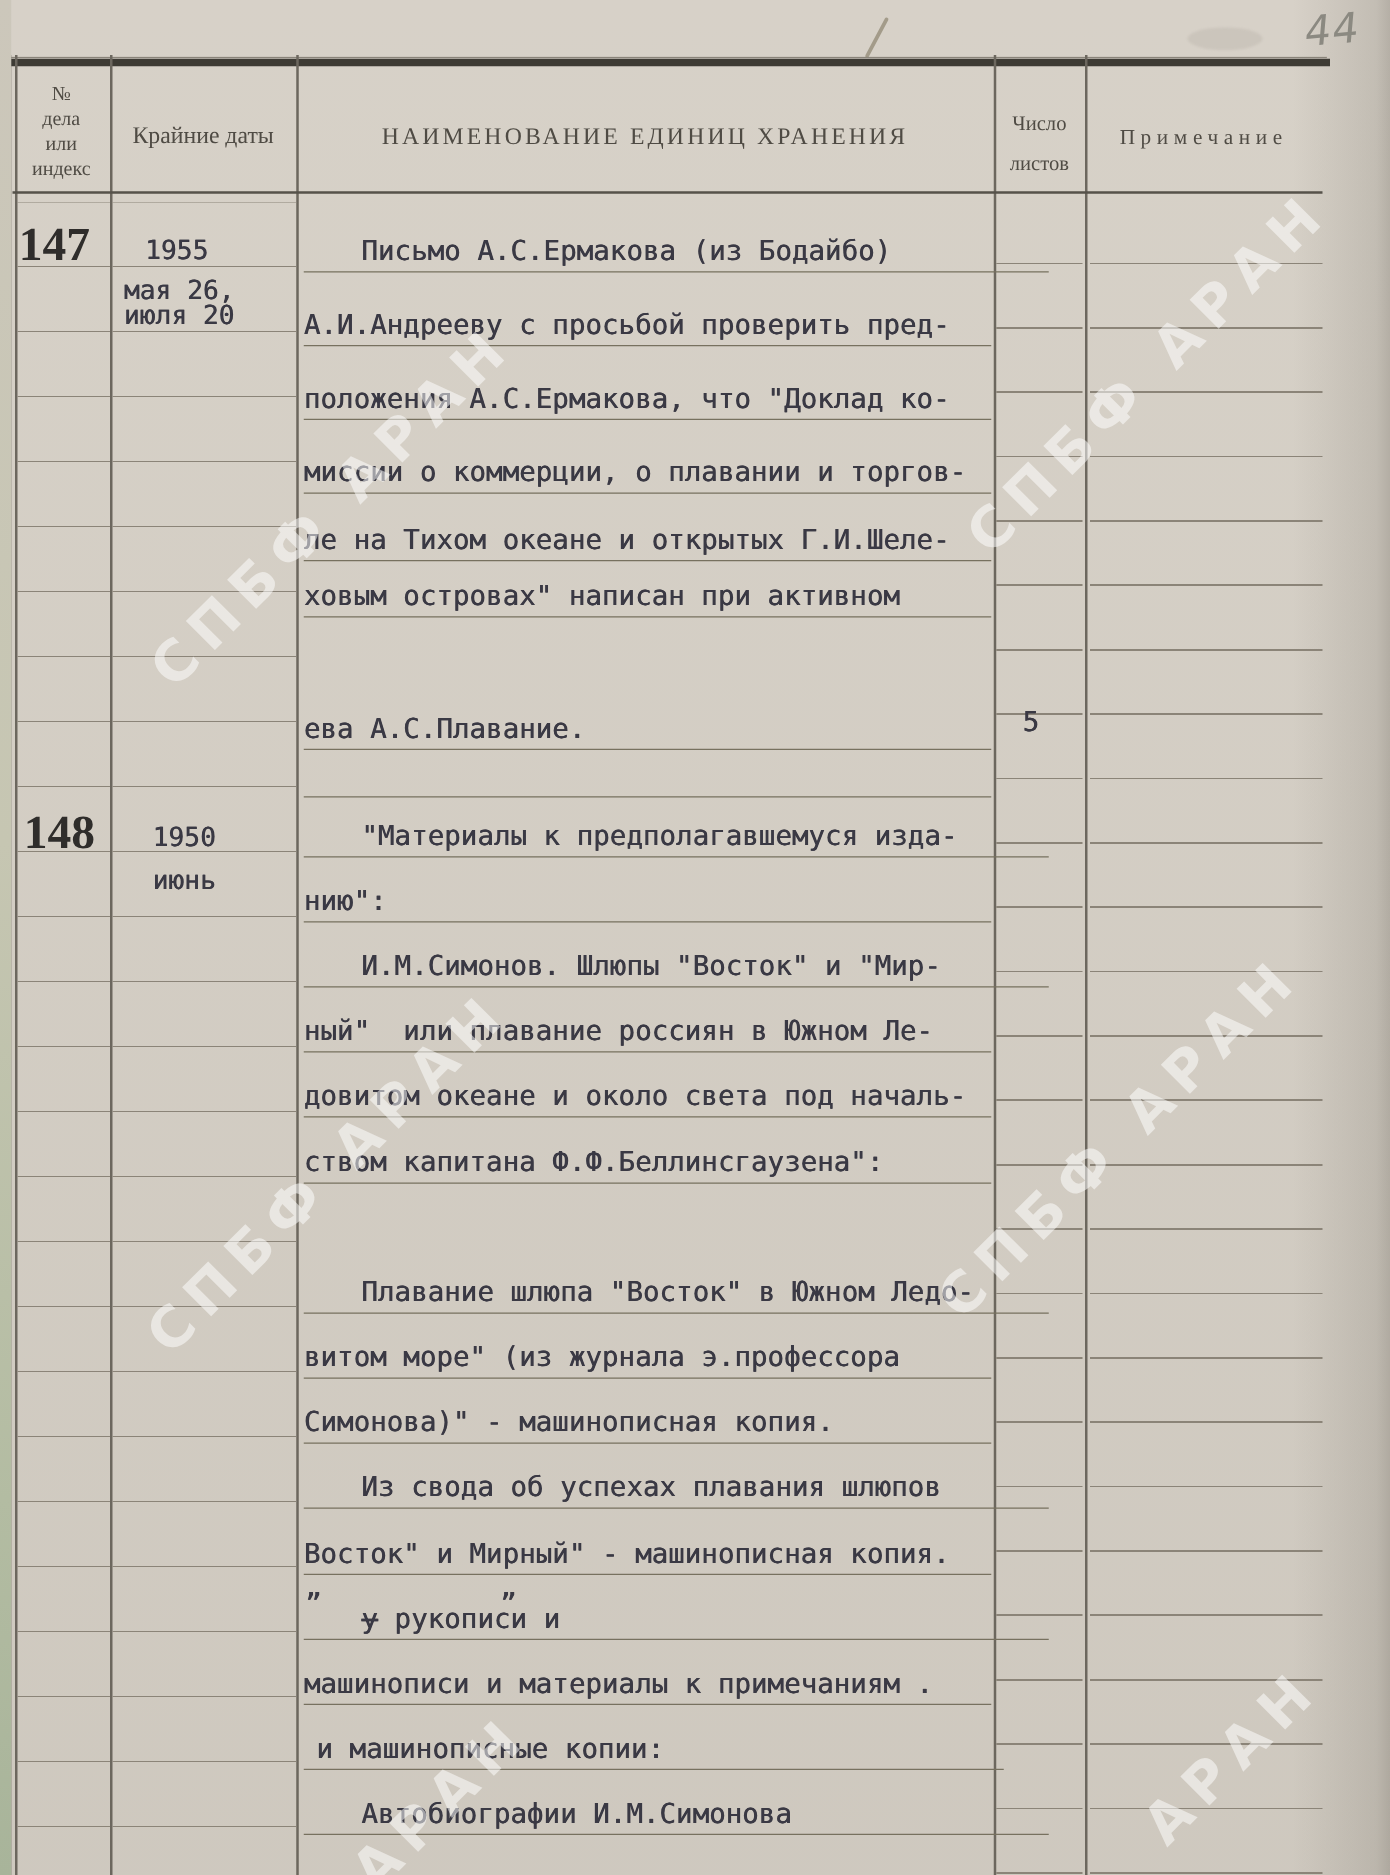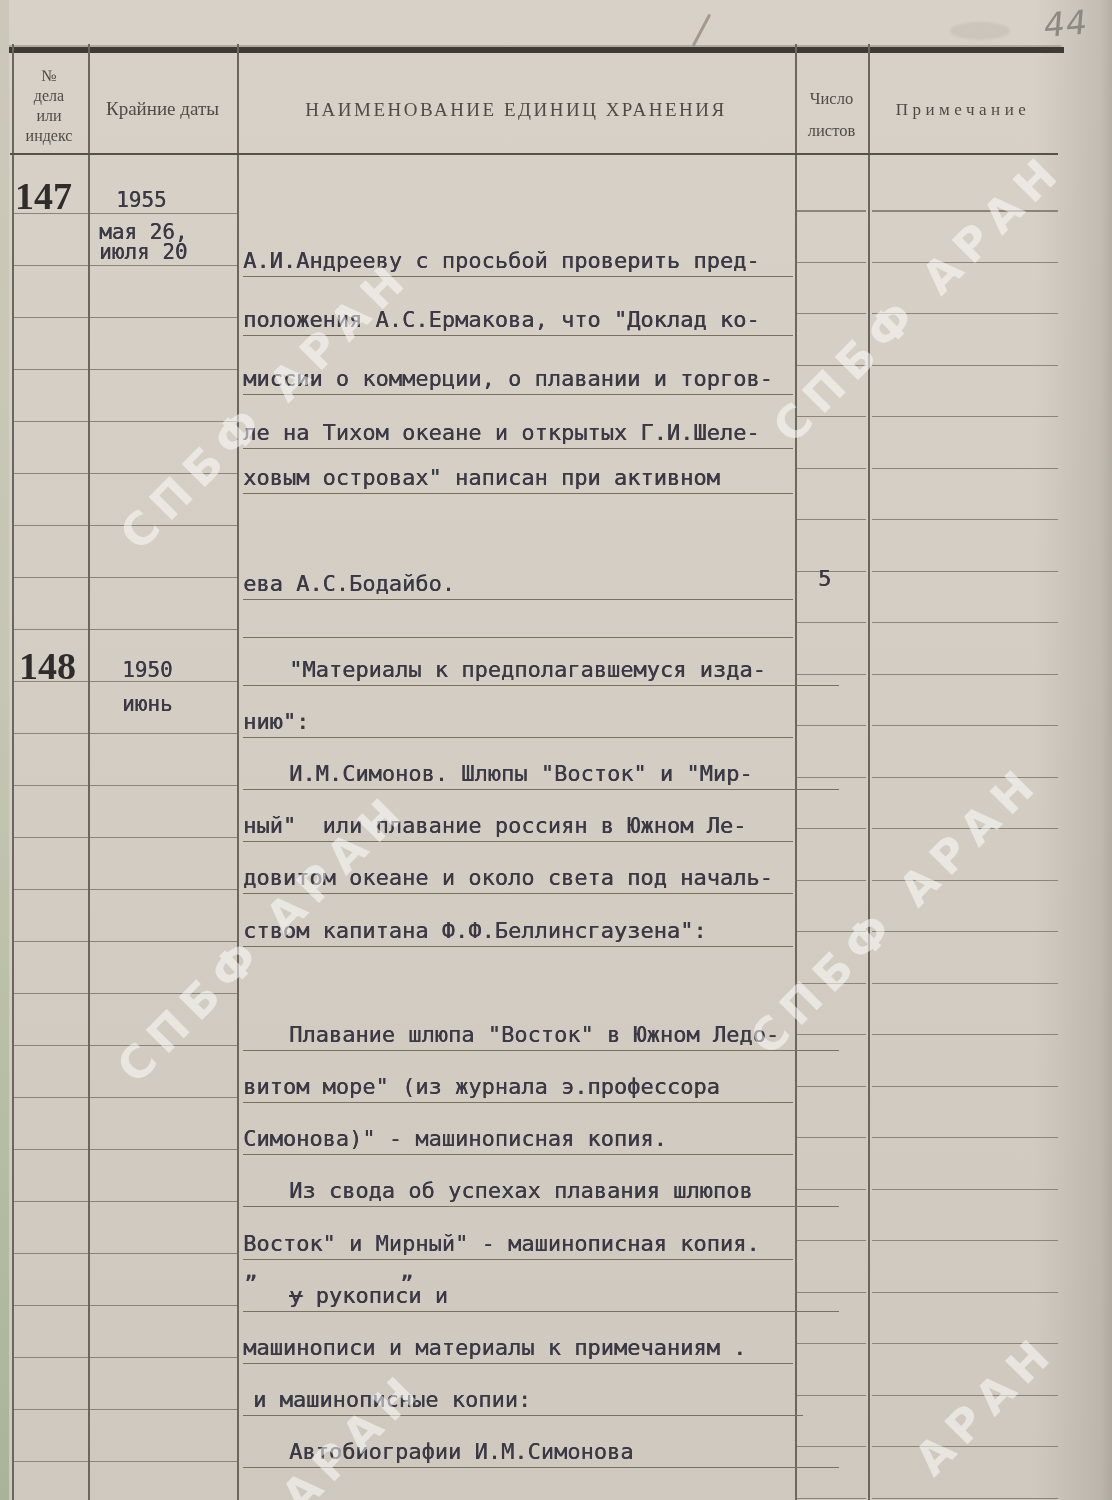--- a/index.html
+++ b/index.html
@@ -91,26 +91,27 @@
   <div class="hserif h-sheets">
     <div>Число</div>
     <div>листов</div>
   </div>
   <div class="hserif h-note">Примечание</div>
 
   <div class="caseno" style="left:15px;top:174px;">147</div>
   <div class="tw" style="left:116px;top:188px;">1955</div>
   <div class="tw" style="left:99px;top:222px;line-height:20px;"><span>мая 26,</span><br><span>июля 20</span></div>
 
+  <div class="tl ind" style="top:168px;">Письмо А.С.Ермакова (из Бодайбо)</div>
   <div class="tl" style="top:227px;">А.И.Андрееву с просьбой проверить пред-</div>
   <div class="tl" style="top:286px;">положения А.С.Ермакова, что "Доклад ко-</div>
   <div class="tl" style="top:345px;">миссии о коммерции, о плавании и торгов-</div>
   <div class="tl" style="top:399px;text-align:right;">ле на Тихом океане и открытых Г.И.Шеле-</div>
   <div class="tl" style="top:444px;">ховым островах" написан при активном</div>
-  <div class="tl" style="top:550px;">ева А.С.Бодайбо.</div>
+  <div class="tl" style="top:550px;">ева А.С.Плавание.</div>
   <div class="tw" style="left:818px;top:566px;font-size:22px;">5</div>
 
   <div class="tl" style="top:588px;"></div>
 
   <div class="caseno" style="left:19px;top:644px;">148</div>
   <div class="tw" style="left:122px;top:658px;">1950</div>
   <div class="tw" style="left:122px;top:692px;"><span>июнь</span></div>
 
   <div class="tl ind" style="top:636px;">"Материалы к предполагавшемуся изда-</div>
   <div class="tl" style="top:688px;">нию":</div>

